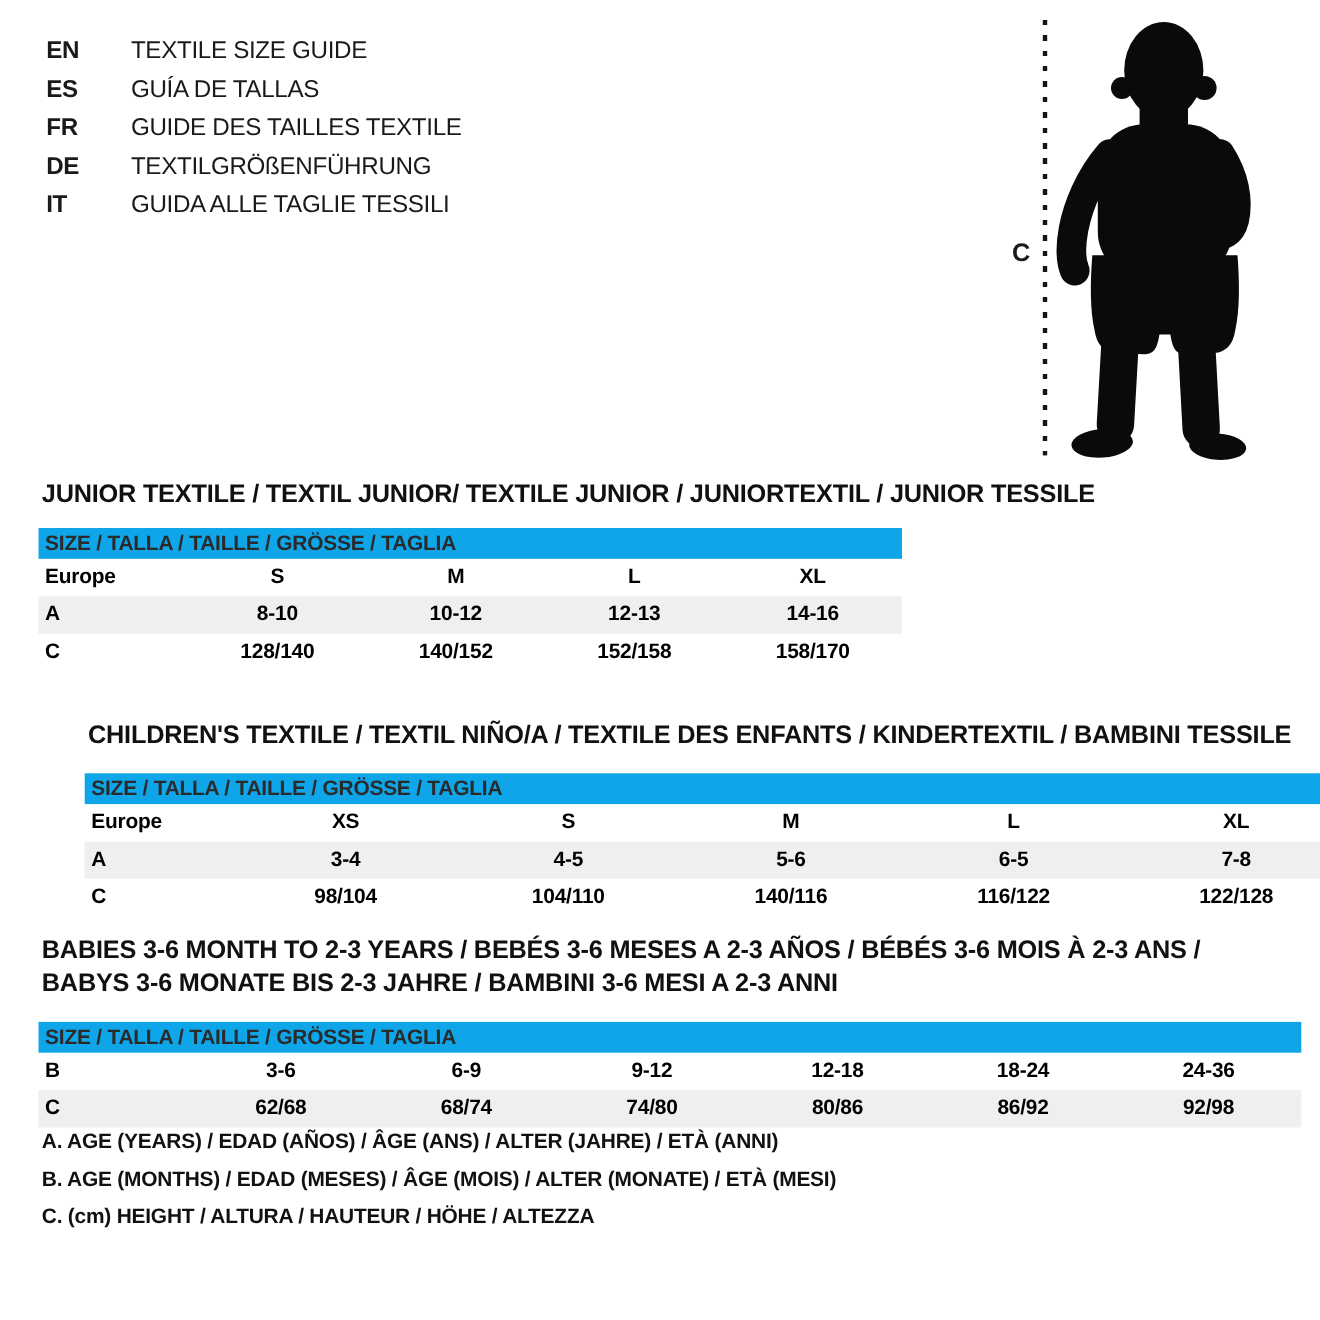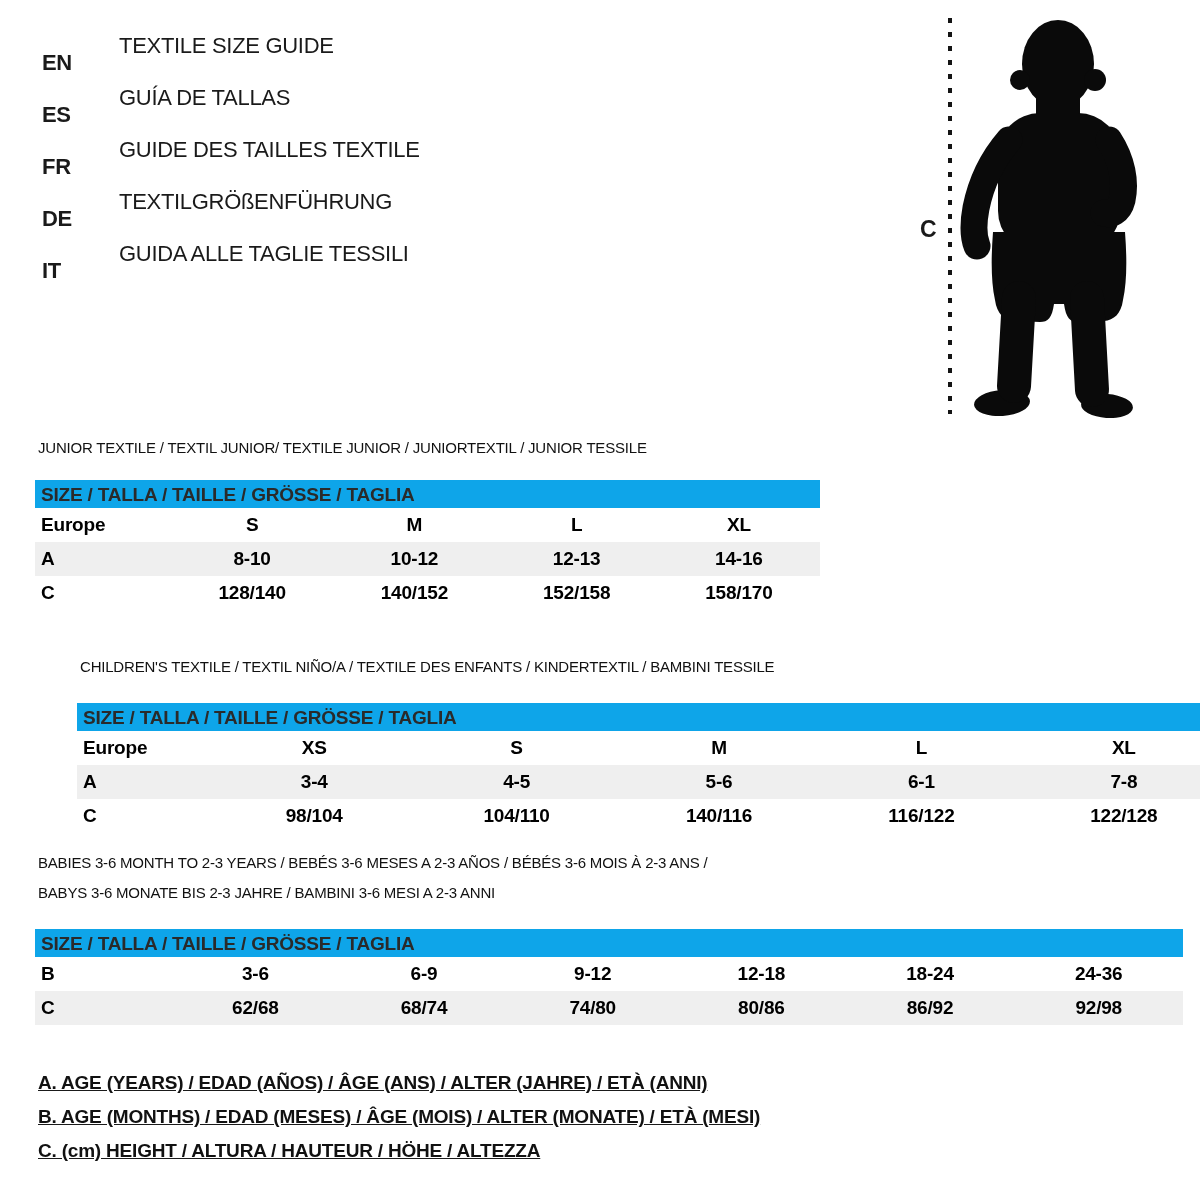--- a/index.html
+++ b/index.html
@@ -3,51 +3,51 @@
 <meta charset="utf-8">
 <style>
   html,body{margin:0;padding:0;background:#ffffff;}
   .canvas{
     position:relative;width:1200px;height:1200px;background:#ffffff;overflow:hidden;
     font-family:"Liberation Sans", sans-serif;color:#1a1a1a;
   }
   
   .lang-block{position:absolute;left:42px;top:28px;}
   .lang-row{display:flex;line-height:35px;}
-  .lang-code{width:77px;font-size:22px;font-weight:bold;letter-spacing:-0.3px;margin-top:17px;}
+  .lang-code{width:77px;font-size:22px;font-weight:bold;letter-spacing:-0.3px;}
   .lang-title{font-size:22px;font-weight:normal;letter-spacing:-0.3px;white-space:nowrap;}
   
   .figure-svg{position:absolute;left:880px;top:0;width:320px;height:440px;}
   .dash-line{
     position:absolute;left:948px;top:18px;width:4px;height:396px;
     background:repeating-linear-gradient(to bottom,#141414 0 5px,transparent 5px 14px);
   }
   .figure-c{position:absolute;left:920px;top:216px;font-size:23px;font-weight:bold;}
   
   .size-section{position:absolute;left:35px;}
   .sec0{top:433px;width:785px;}
   .sec1{top:652px;width:1148px;margin-left:42px;}
   .sec2{top:848px;width:1148px;}
   .sec-title-line{
-    font-size:15px;line-height:30px;font-weight:normal;white-space:nowrap;
+    font-size:23px;line-height:30px;font-weight:bold;white-space:nowrap;
     letter-spacing:-0.2px;padding-left:3px;color:#111;
   }
   .sec0 .tbl{margin-top:17px;}
   .sec1 .tbl{margin-top:21px;}
   .sec2 .tbl{margin-top:21px;}
   .tbl-bar{
     height:28px;line-height:30px;background:#0ea5e9;padding-left:6px;
     font-size:19px;font-weight:bold;letter-spacing:-0.2px;color:#2a2a2a;
   }
   .tbl-row{display:flex;height:34px;line-height:34px;font-size:19px;color:#000000;}
   .tbl-row.shaded{background:#efefef;}
   .row-label{width:130px;padding-left:6px;font-weight:bold;letter-spacing:-0.2px;}
   .cell{flex:1;text-align:center;font-weight:bold;letter-spacing:-0.2px;}
   
-  .legend{position:absolute;left:38px;top:1066px;text-decoration:underline;}
+  .legend{position:absolute;left:38px;top:1022px;}
   .legend-line{
     font-size:19px;line-height:34px;font-weight:bold;white-space:nowrap;
     letter-spacing:-0.2px;color:#111;
   }
 </style>
 </head>
 <body>
 
 <div class="canvas">
 
@@ -141,21 +141,21 @@
             <span class="cell">S</span>
             <span class="cell">M</span>
             <span class="cell">L</span>
             <span class="cell">XL</span>
           </div>
           <div class="tbl-row shaded">
             <span class="row-label">A</span>
             <span class="cell">3-4</span>
             <span class="cell">4-5</span>
             <span class="cell">5-6</span>
-            <span class="cell">6-1</span>
+            <span class="cell">6-5</span>
             <span class="cell">7-8</span>
           </div>
           <div class="tbl-row">
             <span class="row-label">C</span>
             <span class="cell">98/104</span>
             <span class="cell">104/110</span>
             <span class="cell">140/116</span>
             <span class="cell">116/122</span>
             <span class="cell">122/128</span>
           </div>

